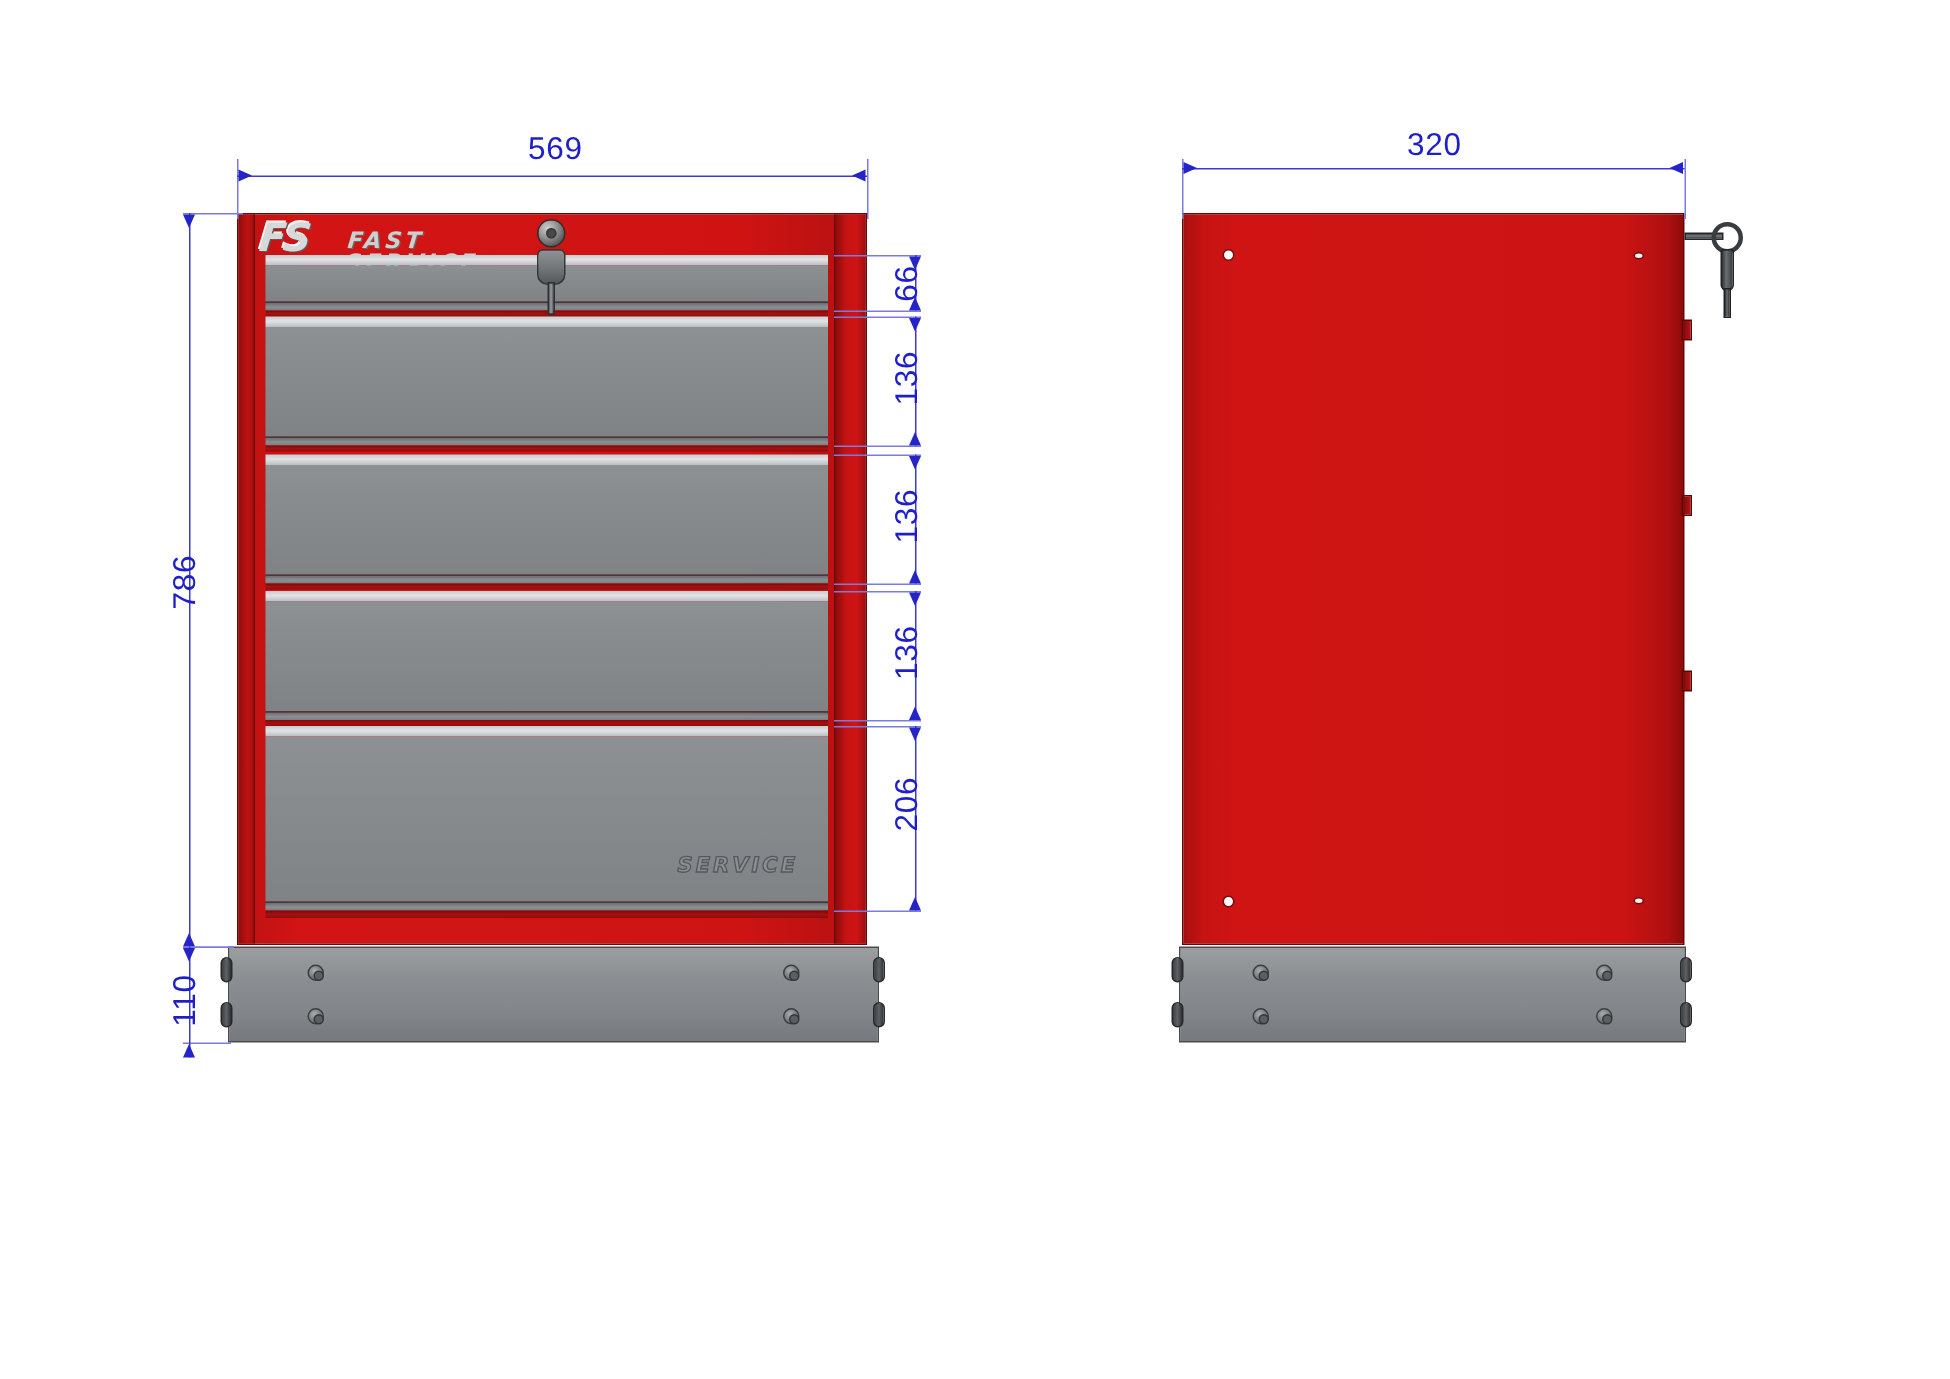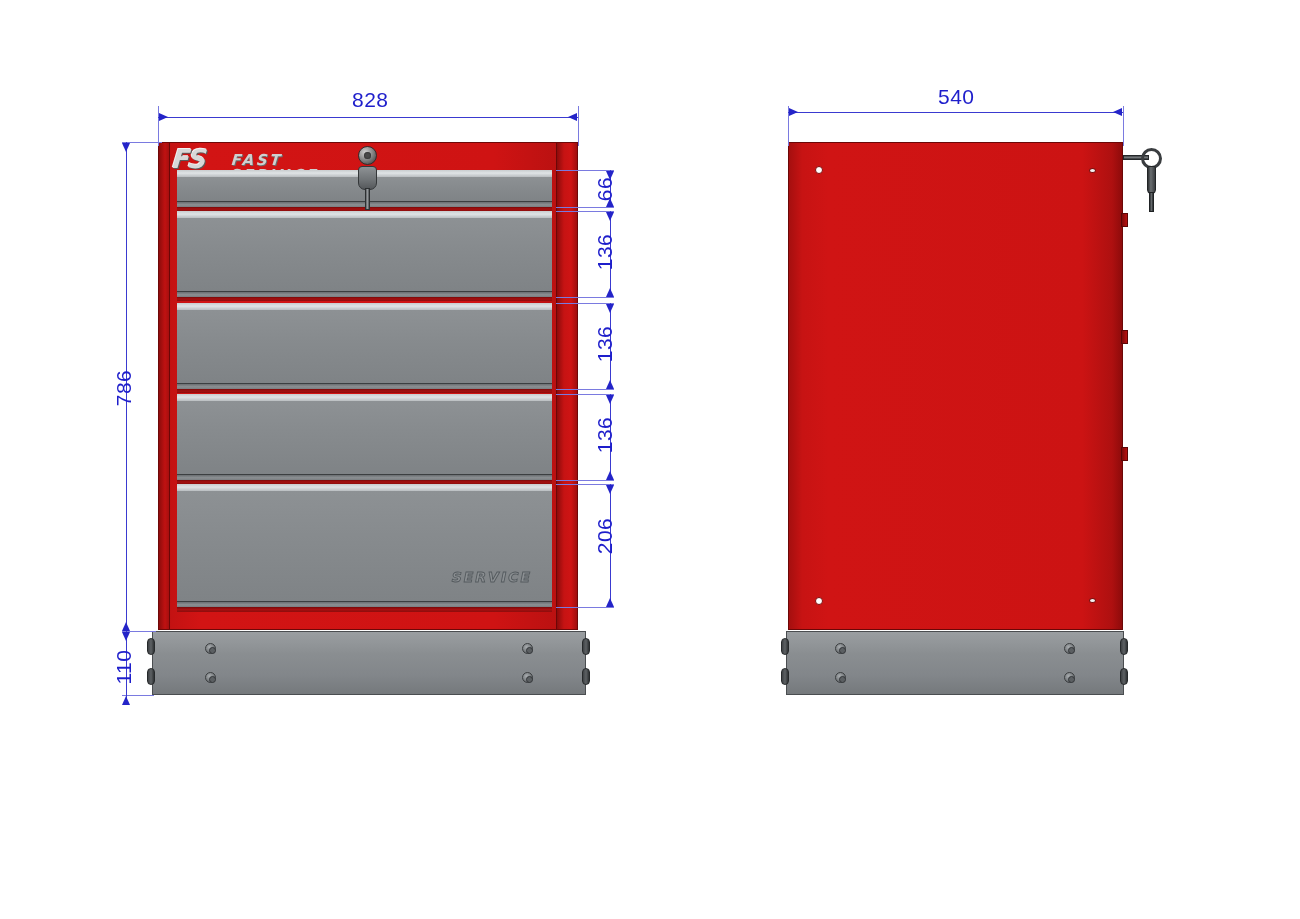--- a/index.html
+++ b/index.html
@@ -274,21 +274,21 @@
     <div class="tab" style="left:1120px; top:638px;"></div>
     <div class="tab" style="left:1120px; top:668px;"></div>
   </div>
 
   <div>
     <div class="ext-line v" style="left:158px; top:106px; height:40px;"></div>
     <div class="ext-line v" style="left:578px; top:106px; height:40px;"></div>
     <div class="dim-line h" style="left:158px; top:117px; width:420px;"></div>
     <div class="arrow right" style="left:159px; top:113px;"></div>
     <div class="arrow left" style="left:568px; top:113px;"></div>
-    <div class="dim-text" style="left:352px; top:88px;">828</div>
+    <div class="dim-text" style="left:352px; top:88px;">569</div>
   </div>
 
   <div>
     <div class="ext-line h" style="left:122px; top:142px; width:40px;"></div>
     <div class="ext-line h" style="left:122px; top:631px; width:34px;"></div>
     <div class="dim-line v" style="left:126px; top:142px; height:489px;"></div>
     <div class="arrow down" style="left:122px; top:143px;"></div>
     <div class="arrow up" style="left:122px; top:622px;"></div>
     <div class="dim-text rot" style="left:94px; top:376px; width:60px; text-align:center;">786</div>
   </div>
@@ -346,16 +346,16 @@
     <div class="arrow up" style="left:606px; top:598px;"></div>
     <div class="dim-text rot" style="left:576px; top:524px; width:58px; text-align:center;">206</div>
   </div>
 
   <div>
     <div class="ext-line v" style="left:788px; top:106px; height:40px;"></div>
     <div class="ext-line v" style="left:1123px; top:106px; height:40px;"></div>
     <div class="dim-line h" style="left:788px; top:112px; width:335px;"></div>
     <div class="arrow right" style="left:789px; top:108px;"></div>
     <div class="arrow left" style="left:1113px; top:108px;"></div>
-    <div class="dim-text" style="left:938px; top:85px;">540</div>
+    <div class="dim-text" style="left:938px; top:85px;">320</div>
   </div>
 
 </div>
 
 </body></html>

